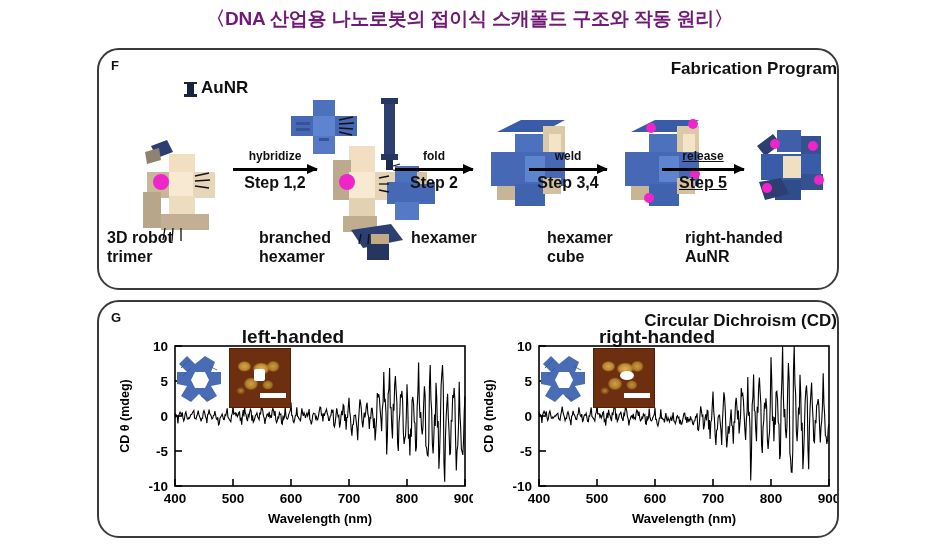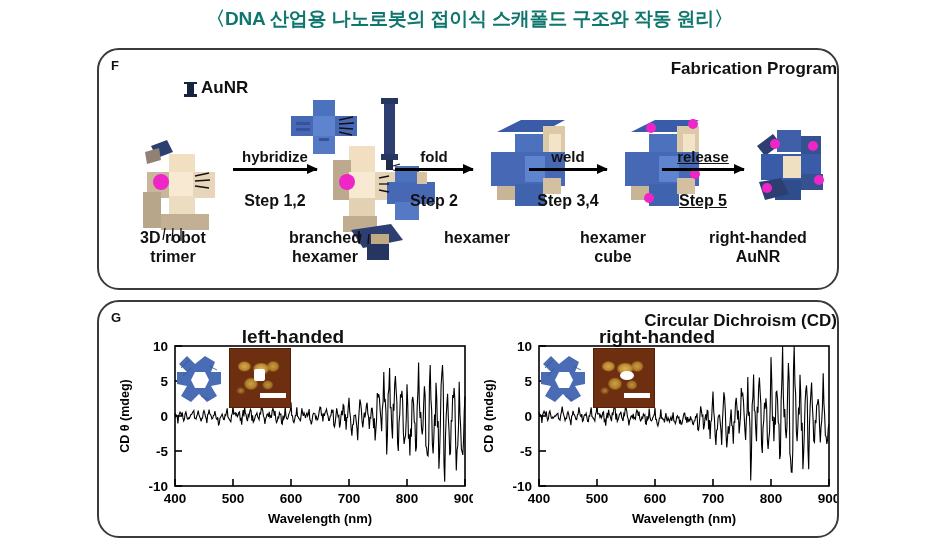--- a/index.html
+++ b/index.html
@@ -9,21 +9,21 @@
     background: #ffffff;
     font-family: "Liberation Sans", sans-serif;
     overflow: hidden;
     position: relative;
   }
 
   
   #figure-title {
     position: absolute; top: 6px; left: 0; width: 939px;
     text-align: center;
-    color: #0f766e;
+    color: #701a75;
     font-size: 19px;
     font-weight: bold;
     letter-spacing: -0.2px;
     white-space: nowrap;
   }
 
   
   .panel {
     position: absolute;
     border: 2px solid #3a3a3a;
@@ -59,35 +59,35 @@
   #aunr-rod-glyph::after {
     content:""; position:absolute; left:-3px; bottom:0; width:13px; height:2.5px; background:#16243f;
   }
 
   .struct { position: absolute; }
   .step-arrow {
     position: absolute;
     text-align: center;
     color: #111;
   }
-  .step-arrow .verb { font-size: 15px; font-weight: 600; line-height: 19px; }
+  .step-arrow .verb { font-size: 12px; font-weight: 600; line-height: 19px; }
   .step-arrow .bar {
     height: 3px; background: #000; margin: 2px auto 0; position: relative;
   }
   .step-arrow .bar::after {
     content:""; position:absolute; right:-1px; top:-4px;
     border-left: 11px solid #000;
     border-top: 5.5px solid transparent;
     border-bottom: 5.5px solid transparent;
   }
-  .step-arrow .stp { font-size: 16px; font-weight: 600; line-height: 20px; margin-top: 20px; }
+  .step-arrow .stp { font-size: 16px; font-weight: 600; line-height: 20px; margin-top: 2px; }
 
   .bottom-label {
     position: absolute;
-    text-align: center;
+    text-align: left;
     font-size: 16px; font-weight: 600; color: #111;
     line-height: 19px;
   }
 
   
   .chart-block { position: absolute; top: 24px; }
   #chart-left  { left: 14px;  width: 360px; }
   #chart-right { left: 378px; width: 360px; }
   .chart-subtitle {
     position: absolute; top: 0; width: 100%; text-align: center;

